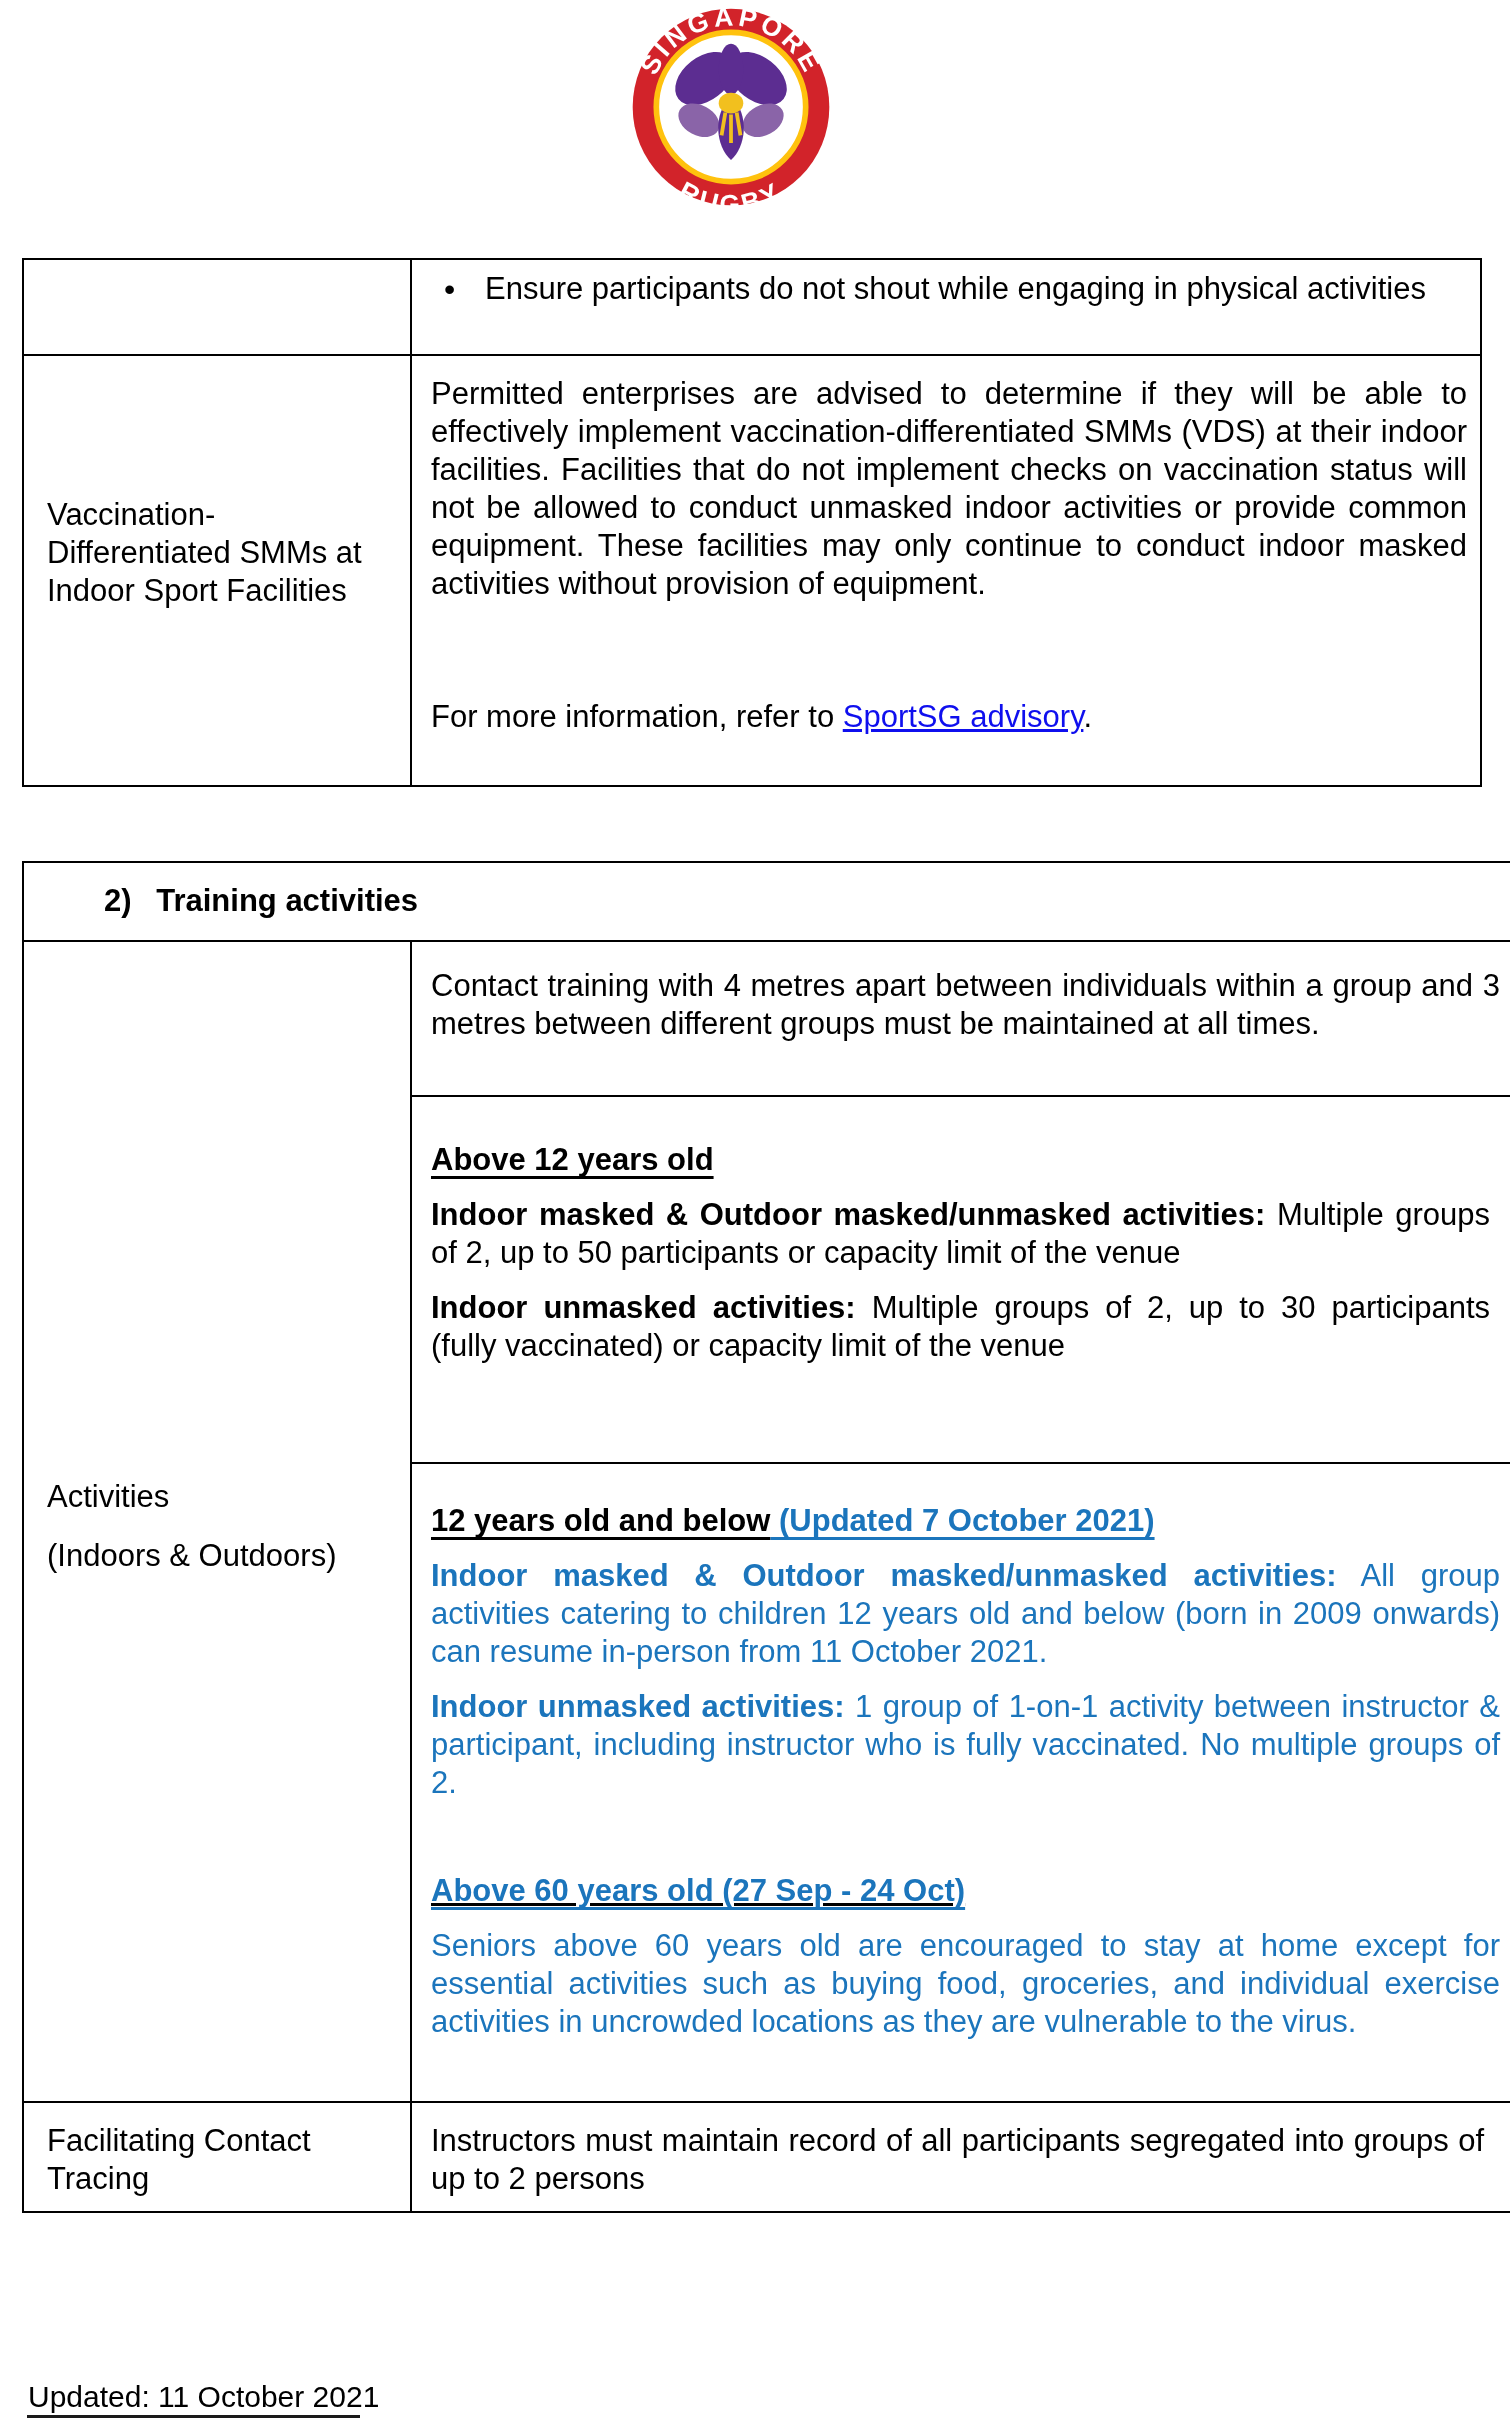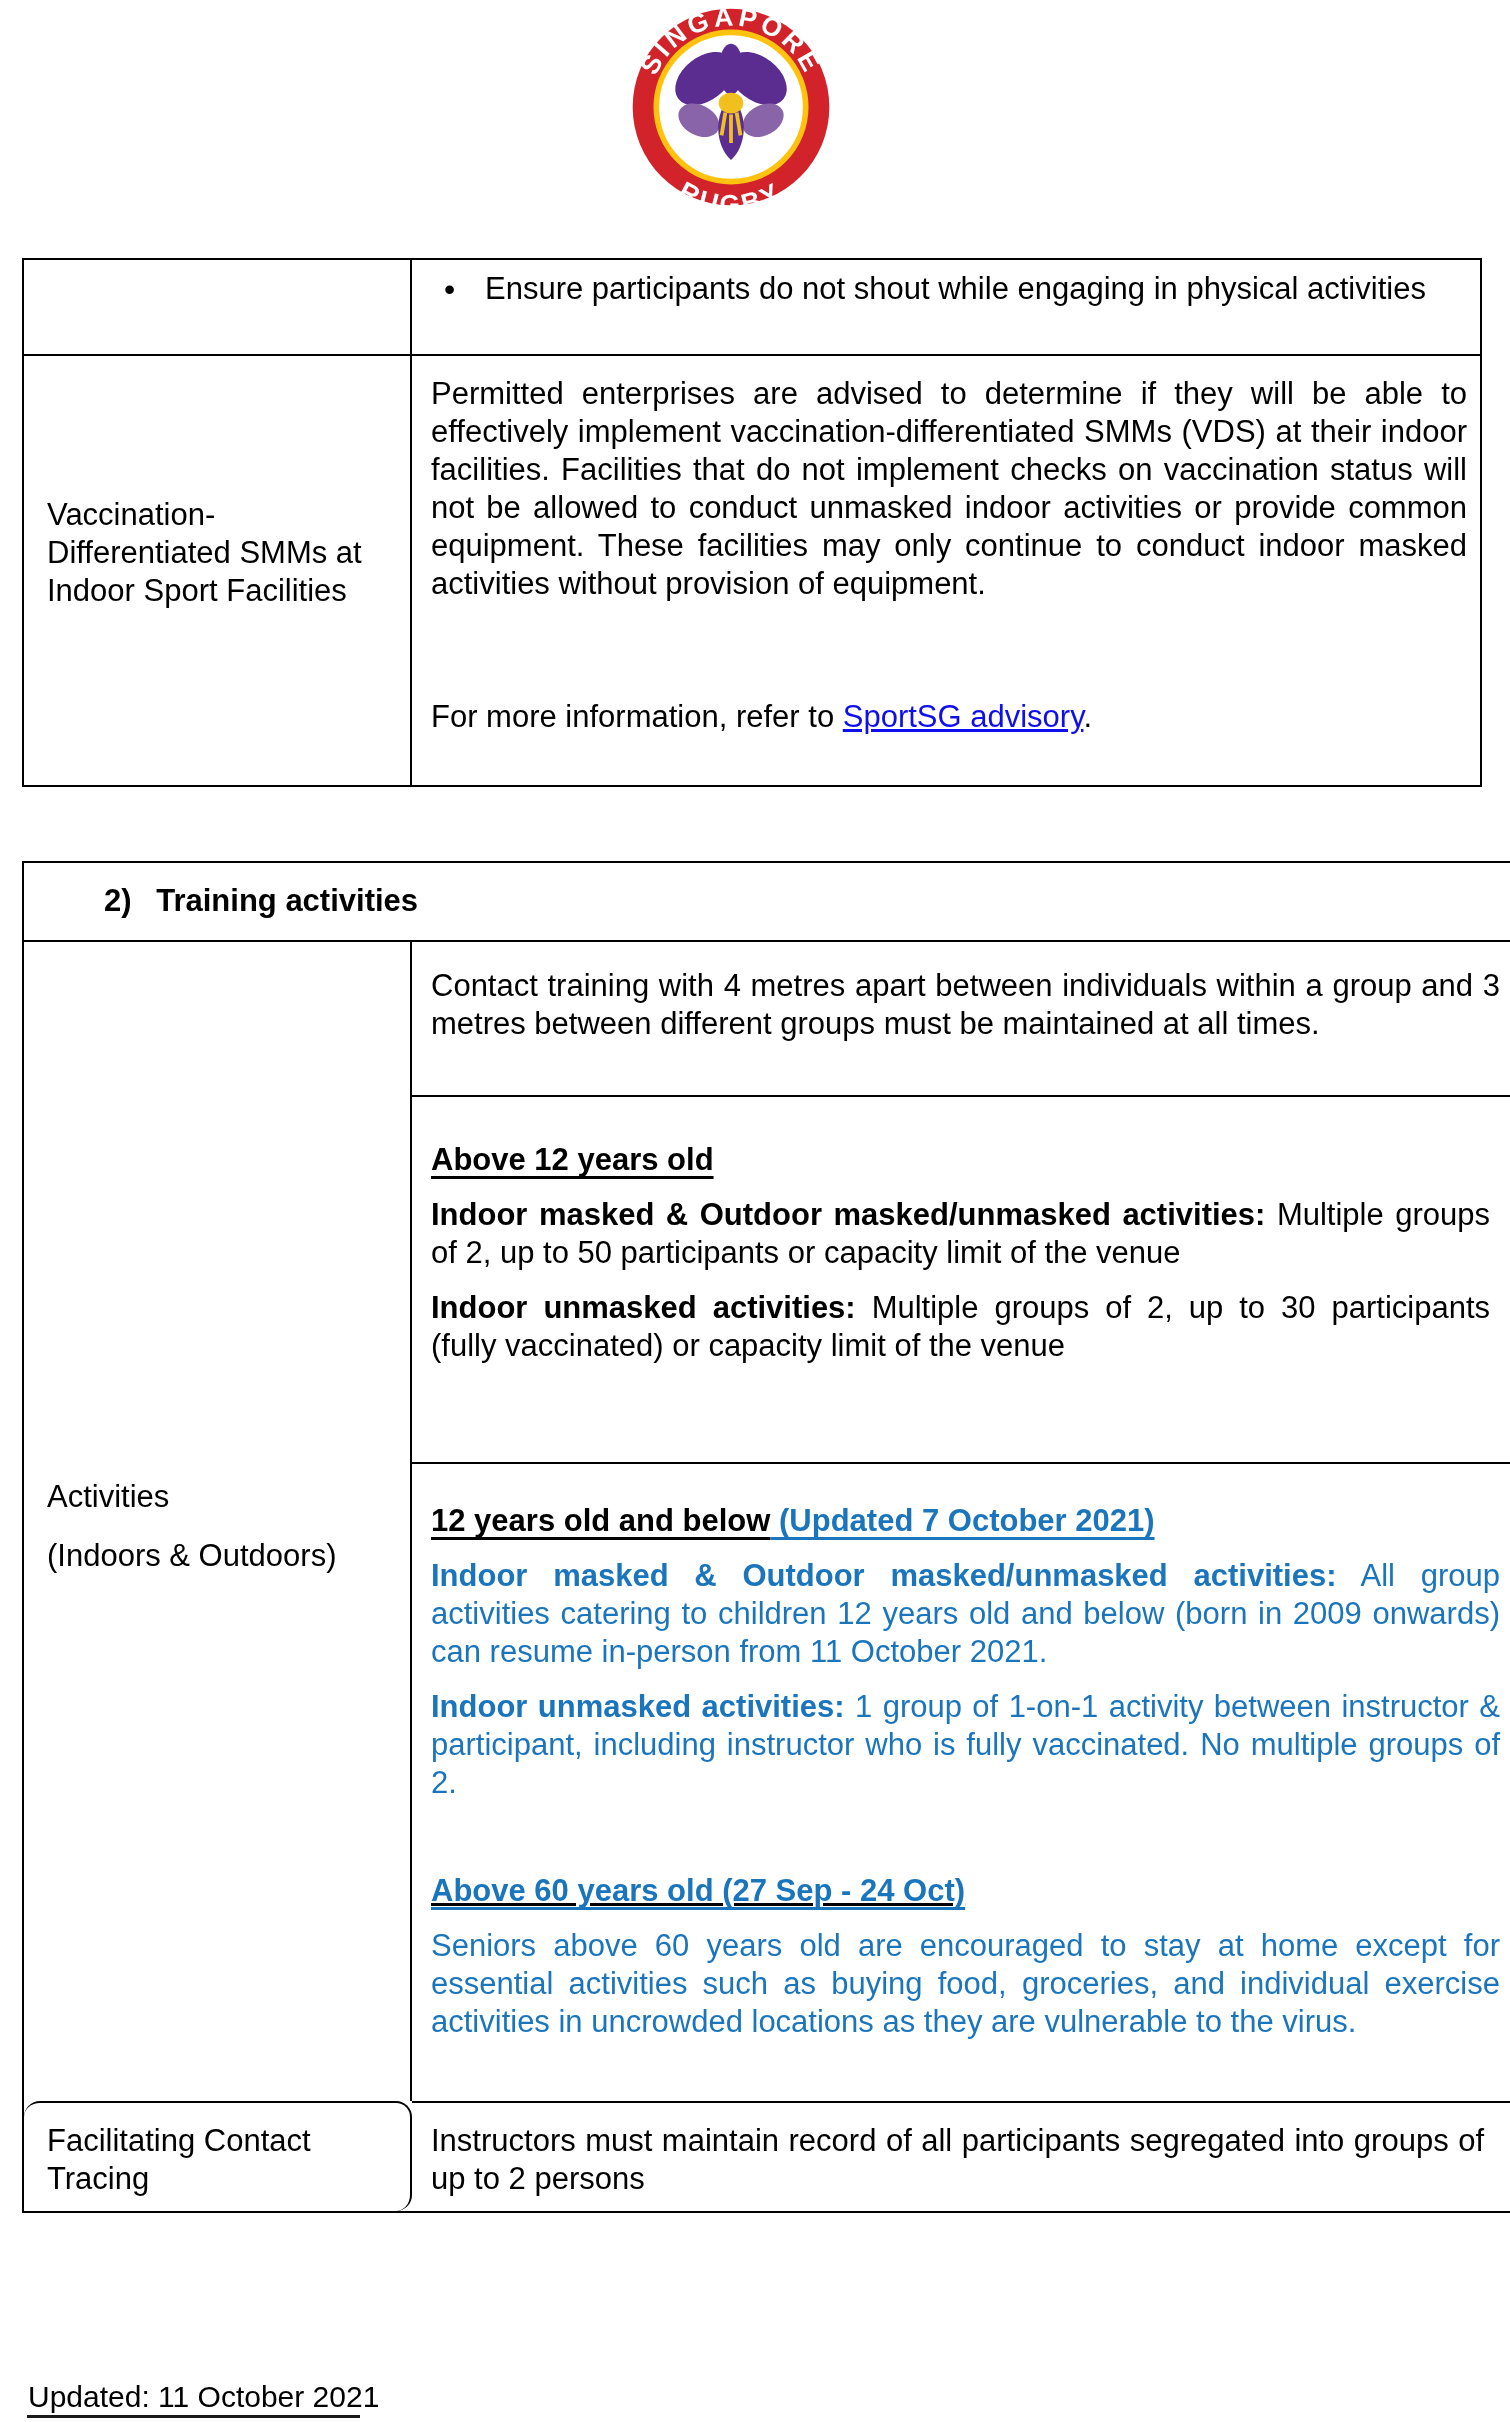--- a/index.html
+++ b/index.html
@@ -55,21 +55,21 @@
   .sub2{height:367px;border-bottom:2.8px solid var(--ink);padding:44px 31px 0 19px;}
   .sub3{flex:1;padding:38px 21px 0 19px;}
   .h-blk{font-weight:bold;text-decoration:underline;
          text-decoration-thickness:2.8px;text-underline-offset:5.7px;}
   .h-blu{font-weight:bold;color:var(--blue);text-decoration:underline;
          text-decoration-thickness:2.8px;text-underline-offset:5.7px;text-align:center;}
   .para{margin:17px 0 0 0;text-align:justify;}
   .blu{color:var(--blue);}
   .h60{margin-top:70px;text-decoration:underline;}
   .t2r3c1{border-top:2.8px solid var(--ink);border-right:2.8px solid var(--ink);
-          padding:19px 38px 0 23px;border-radius:16px;}
+          padding:19px 38px 0 23px;}
   .t2r3c2{border-top:2.8px solid var(--ink);padding:19px 37px 0 19px;text-align:justify;}
 
   
   .footer{position:absolute;left:28px;top:2379px;font-size:30px;line-height:36px;}
   .footer-line{position:absolute;left:26.5px;top:2415px;width:333px;height:2.8px;background:#1a1a1a;}
 </style>
 </head>
 <body>
 
 <div id="page">

